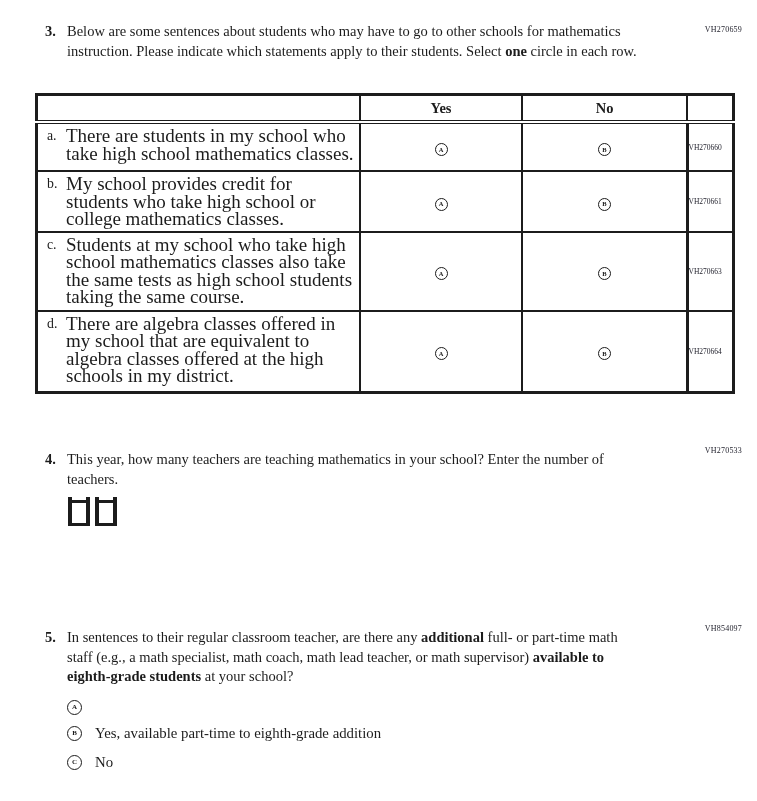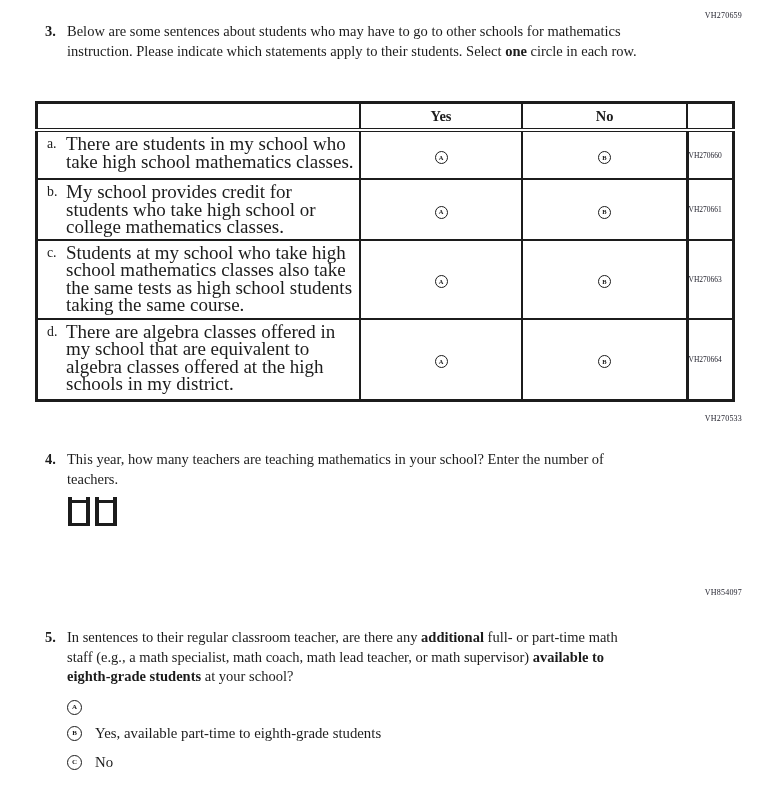--- a/index.html
+++ b/index.html
@@ -8,41 +8,41 @@
     background:#ffffff; color:#1c1c1c;
     font-family:"Liberation Serif", serif;
     overflow:hidden;
   }
 
   
   .vh-code {
     position:absolute; right:15px;
     font-size:8px; letter-spacing:.2px; color:#23232e;
   }
-  .vh-code.q3 { top:11px;text-align:center; }
-  .vh-code.q4 { top:414px; }
-  .vh-code.q5 { top:588px; }
+  .vh-code.q3 { top:25px;text-align:center; }
+  .vh-code.q4 { top:446px; }
+  .vh-code.q5 { top:624px; }
 
   
   .question { position:absolute; left:45px; display:flex; }
   .q-num {
     flex:none; width:22px; font-weight:bold;
     font-size:14.5px; line-height:19.5px;
   }
   .q-text { font-size:14.5px; line-height:19.5px; }
   .q3 .q-text { width:592px; }
   .q4 .q-text { width:578px; }
   .q5 .q-text { width:578px; }
   .question.q3 { top:22px; }
   .question.q4 { top:450px; }
   .question.q5 { top:628px; }
   .bold { font-weight:bold; }
 
   
-  .table-wrap { position:absolute; left:35px; top:101px; }
+  .table-wrap { position:absolute; left:35px; top:93px; }
   table { border-collapse:collapse; width:700px; table-layout:fixed; }
   table, th, td { border:2px solid #1c1c1c; }
   table { border-width:3px; }
   thead th {
     border-bottom:4px double #1c1c1c;
     font-size:14.5px; font-weight:bold; height:24px;
     padding:0; text-align:center;
   }
   tbody tr:nth-child(1) td { height:40px; }
   tbody tr:nth-child(2) td { height:52px; }
@@ -182,21 +182,21 @@
 <div class="question q5">
   <span class="q-num">5.</span>
   <div>
     <div class="q-text"><span>In sentences to their regular classroom teacher, are there any </span><span class="bold">additional</span><span> full- or part-time math staff (e.g., a math specialist, math coach, math lead teacher, or math supervisor) </span><span class="bold">available to eighth-grade students</span><span> at your school?</span></div>
     <div class="q5-options">
       <div class="option-row">
         <span class="option-circ">A</span>
       </div>
       <div class="option-row">
         <span class="option-circ">B</span>
-        <span class="option-label">Yes, available part-time to eighth-grade students</span>
+        <span class="option-label">Yes, available part-time to eighth-grade addition</span>
       </div>
       <div class="option-row">
         <span class="option-circ">C</span>
         <span class="option-label">No</span>
       </div>
     </div>
   </div>
 </div>
 
 </body></html>

